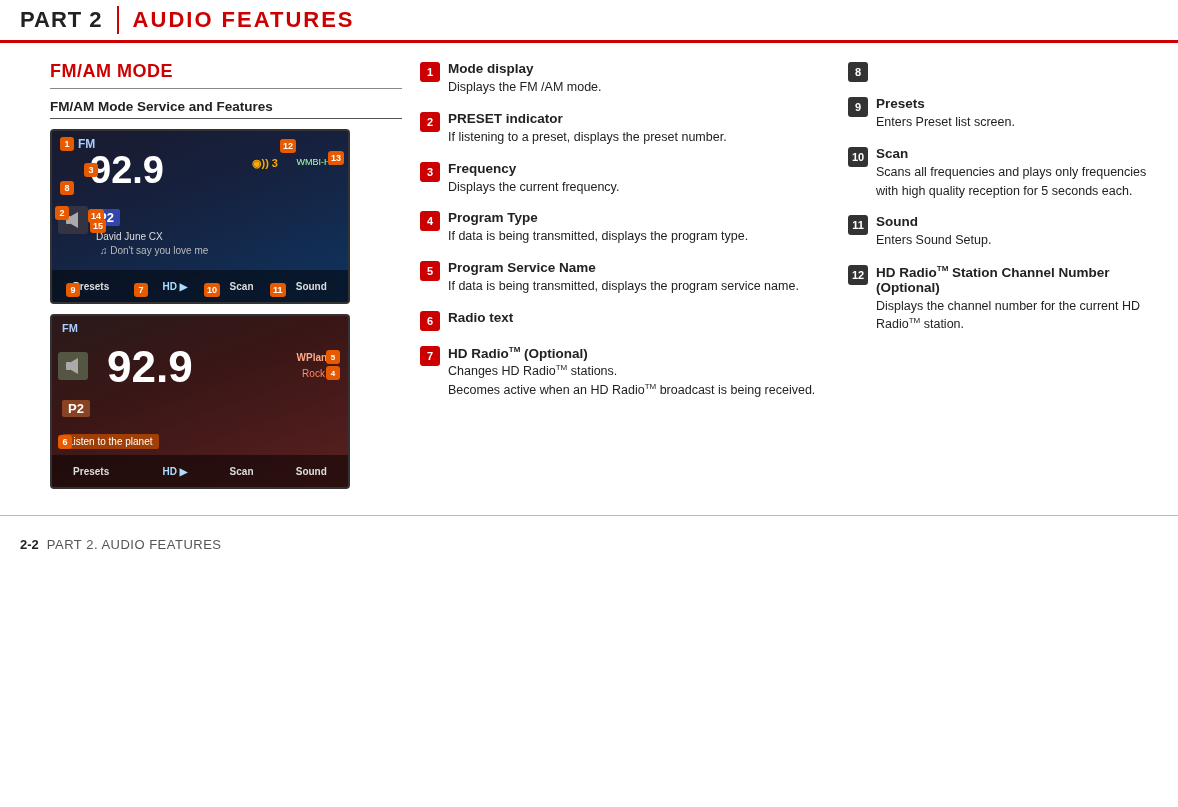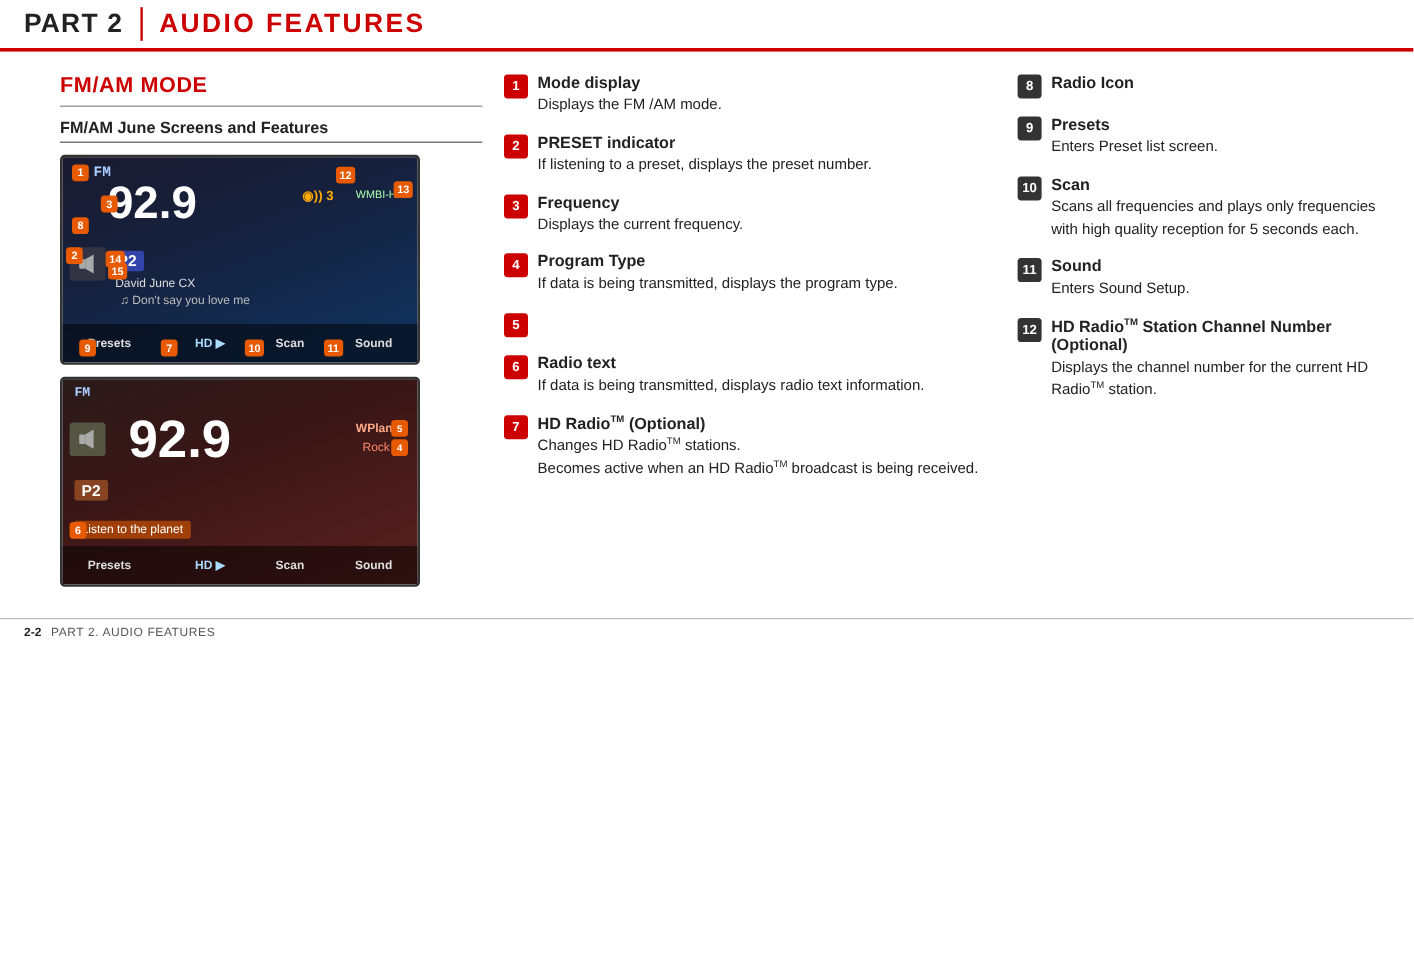--- a/index.html
+++ b/index.html
@@ -102,21 +102,20 @@
     .badge-orange { background: #e85a00; }
 
     
     .fm-label {
       position: absolute;
       top: 6px;
       left: 8px;
       color: #aaccff;
       font-size: 11px;
       font-weight: 700;
-      font-family: Liberation Mono, monospace;
     }
     .bottom-bar {
       position: absolute;
       bottom: 0;
       left: 0;
       right: 0;
       height: 32px;
       background: rgba(0,0,0,0.5);
       display: flex;
       align-items: center;
@@ -171,25 +170,25 @@
     .feature-desc {
       font-size: 12.5px;
       line-height: 1.5;
       color: #222;
     }
     sup { font-size: 8px; }
 
     
     .page-footer {
       border-top: 1px solid #bbb;
-      padding: 6px 20px;
+      padding: 21px 20px;
       margin-top: 16px;
       display: flex;
       gap: 8px;
-      font-size: 10px;
+      font-size: 13px;
       color: #555;
     }
     .footer-num {
       font-weight: 900;
       color: #222;
     }
     .footer-text {
       font-weight: 400;
       text-transform: uppercase;
       letter-spacing: 0.5px;
@@ -209,21 +208,21 @@
   <span class="header-part">PART 2</span>
   <span class="header-divider"></span>
   <span class="header-title">AUDIO FEATURES</span>
 </div>
 
 <div class="main-content">
 
   <div class="left-col">
     <div class="section-title">FM/AM MODE</div>
     <hr class="section-divider">
-    <div class="sub-section-title">FM/AM June Screens and Features</div>
+    <div class="sub-section-title">FM/AM Mode Service and Features</div>
 
     <div class="fm-screen">
 
       <span class="badge badge-orange" style="top:6px;left:8px;">1</span>
       <span class="fm-label" style="left:26px;top:6px;font-size:12px;color:#aaccff;">FM</span>
 
       <span style="position:absolute;top:18px;left:38px;color:#fff;font-size:38px;font-weight:900;">92.9</span>
 
       <span class="badge badge-orange" style="top:32px;left:32px;">3</span>
 
@@ -329,46 +328,48 @@
     <div class="feature-item">
       <div class="feature-num">4</div>
       <div class="feature-content">
         <div class="feature-title">Program Type</div>
         <div class="feature-desc">If data is being transmitted, displays the program type.</div>
       </div>
     </div>
 
     <div class="feature-item">
       <div class="feature-num">5</div>
+      <div class="feature-content">
+        <div class="feature-title">Program Service Name</div>
+        <div class="feature-desc">If data is being transmitted, displays the program service name.</div>
+      </div>
     </div>
 
     <div class="feature-item">
       <div class="feature-num">6</div>
       <div class="feature-content">
         <div class="feature-title">Radio text</div>
-        <div class="feature-desc">If data is being transmitted, displays radio text information.</div>
       </div>
     </div>
 
     <div class="feature-item">
       <div class="feature-num">7</div>
       <div class="feature-content">
         <div class="feature-title">HD Radio<sup>TM</sup> (Optional)</div>
         <div class="feature-desc">Changes HD Radio<sup>TM</sup> stations.<br>Becomes active when an HD Radio<sup>TM</sup> broadcast is being received.</div>
       </div>
     </div>
 
   </div>
 
   <div class="far-col">
 
     <div class="feature-item">
       <div class="feature-num feature-num-dark">8</div>
       <div class="feature-content">
-        <div class="feature-title">Radio Icon</div>
       </div>
     </div>
 
     <div class="feature-item">
       <div class="feature-num feature-num-dark">9</div>
       <div class="feature-content">
         <div class="feature-title">Presets</div>
         <div class="feature-desc">Enters Preset list screen.</div>
       </div>
     </div>

